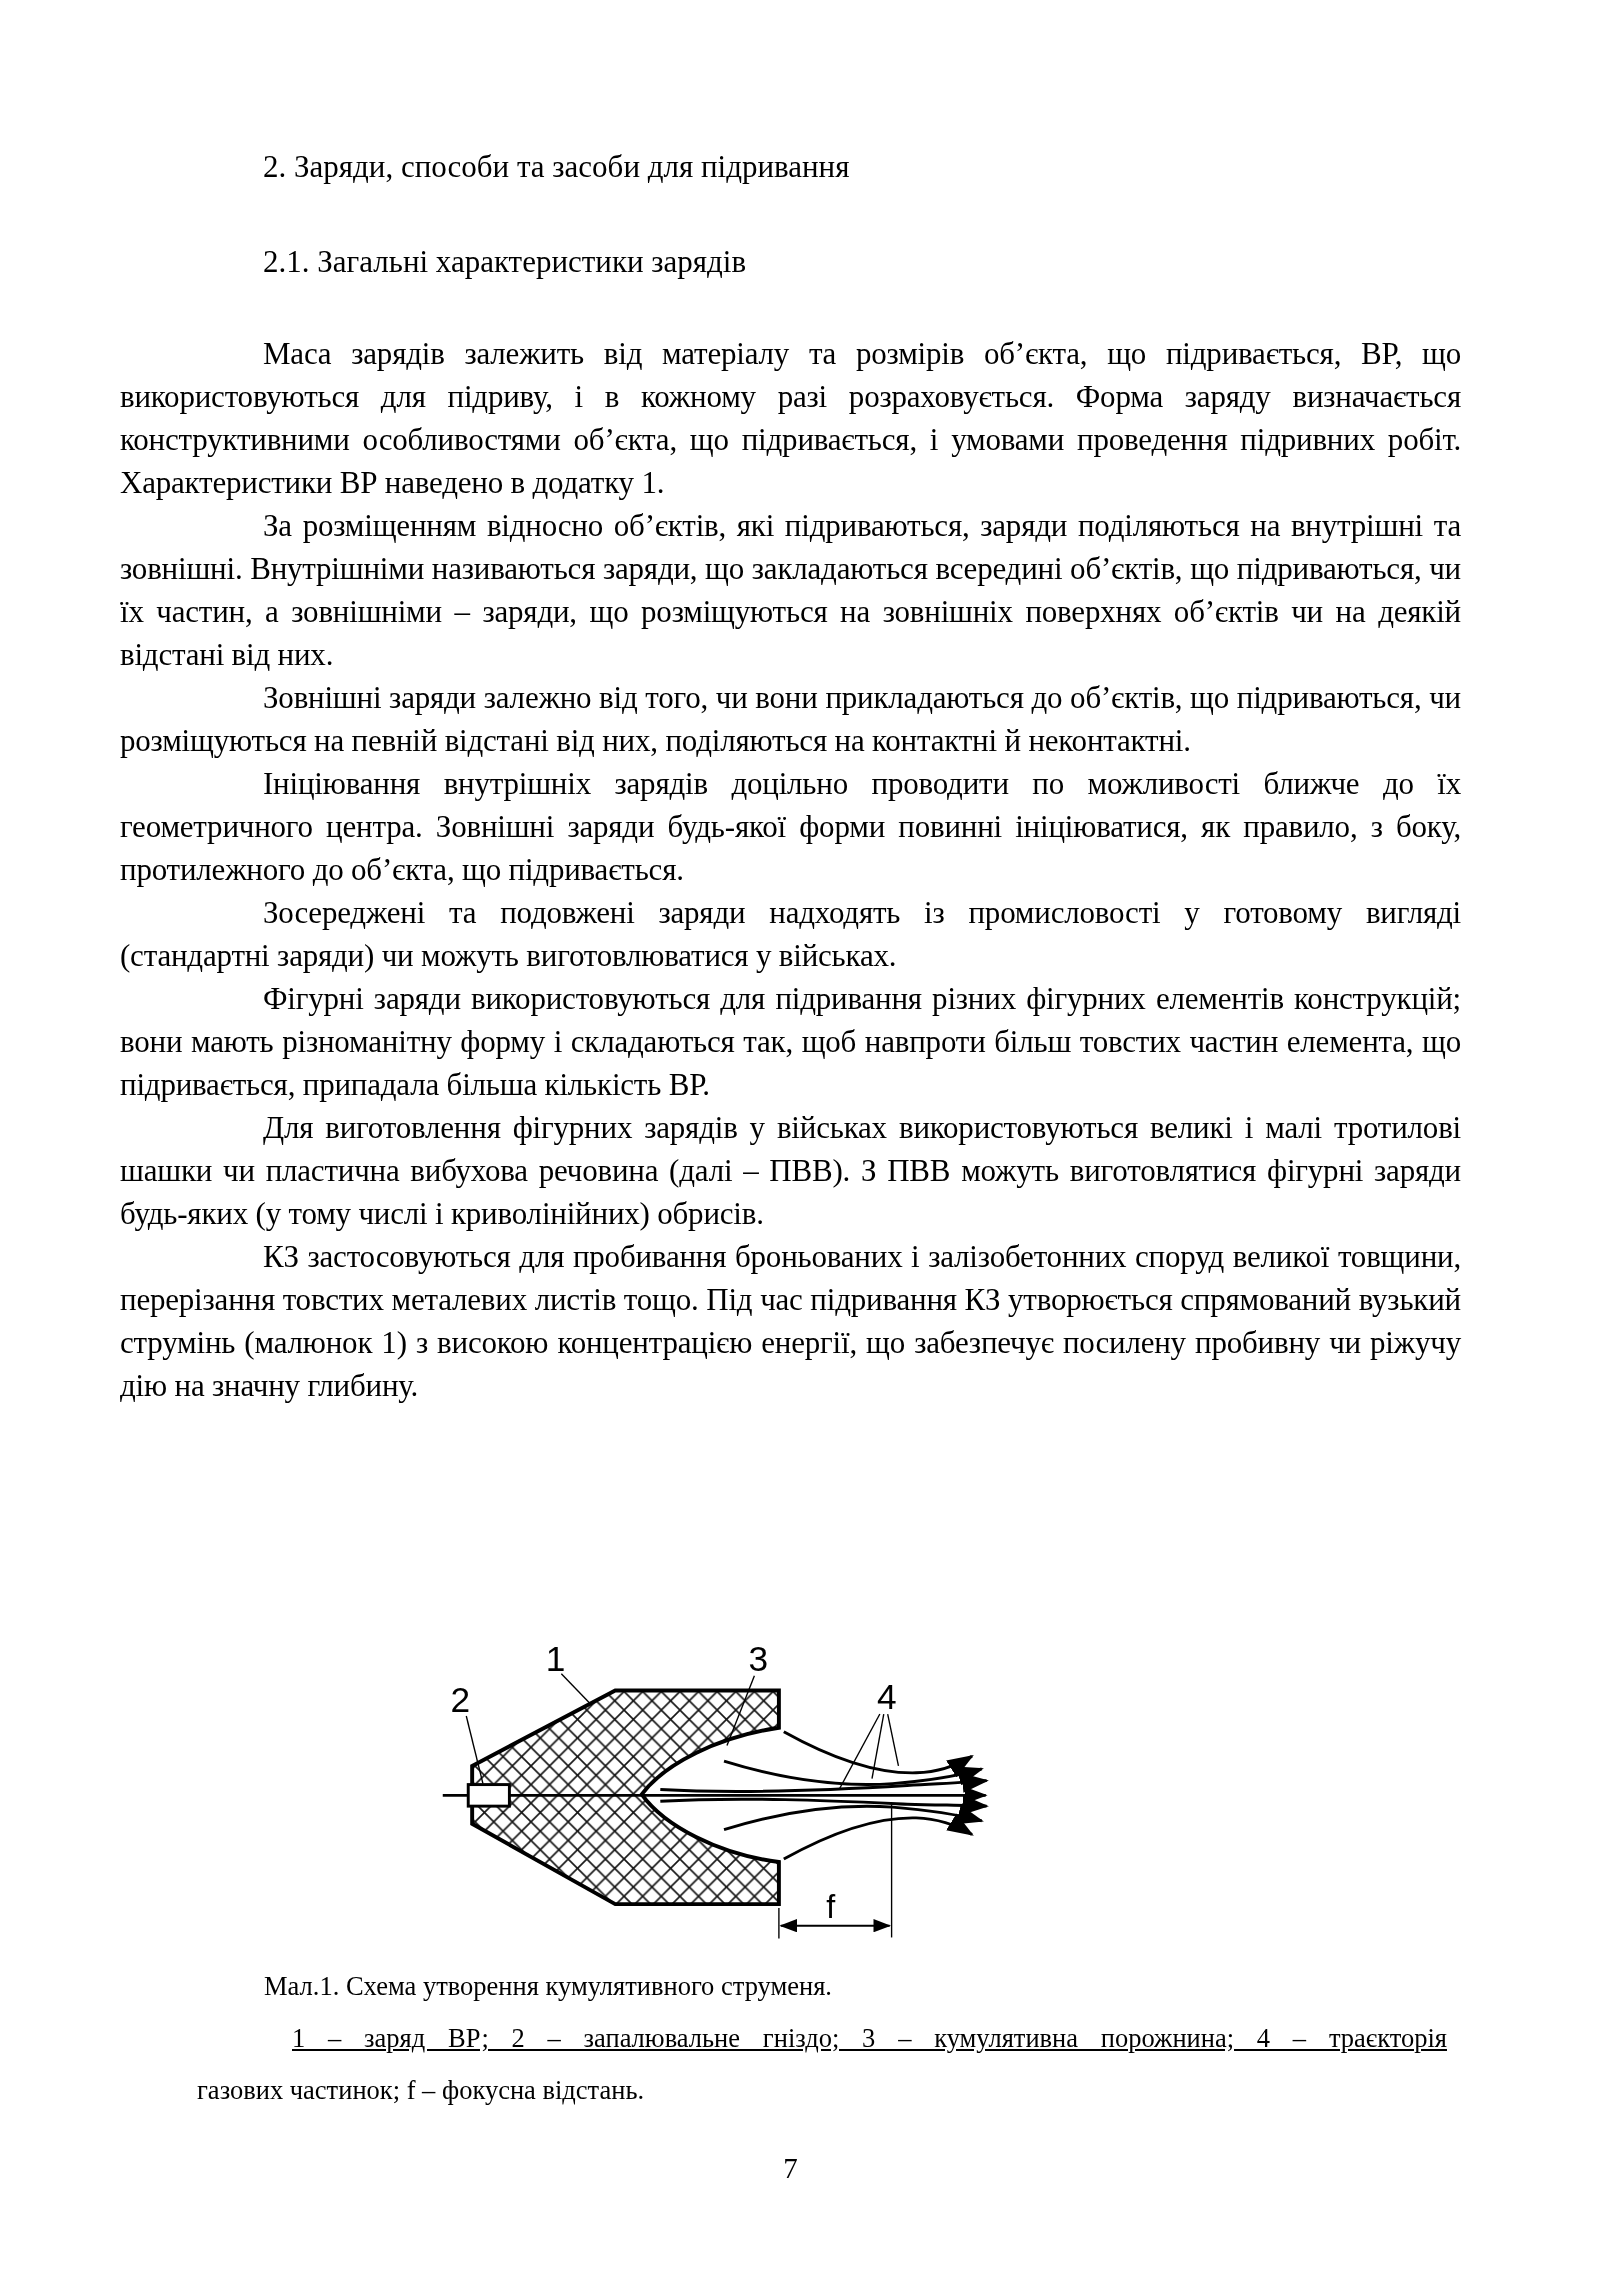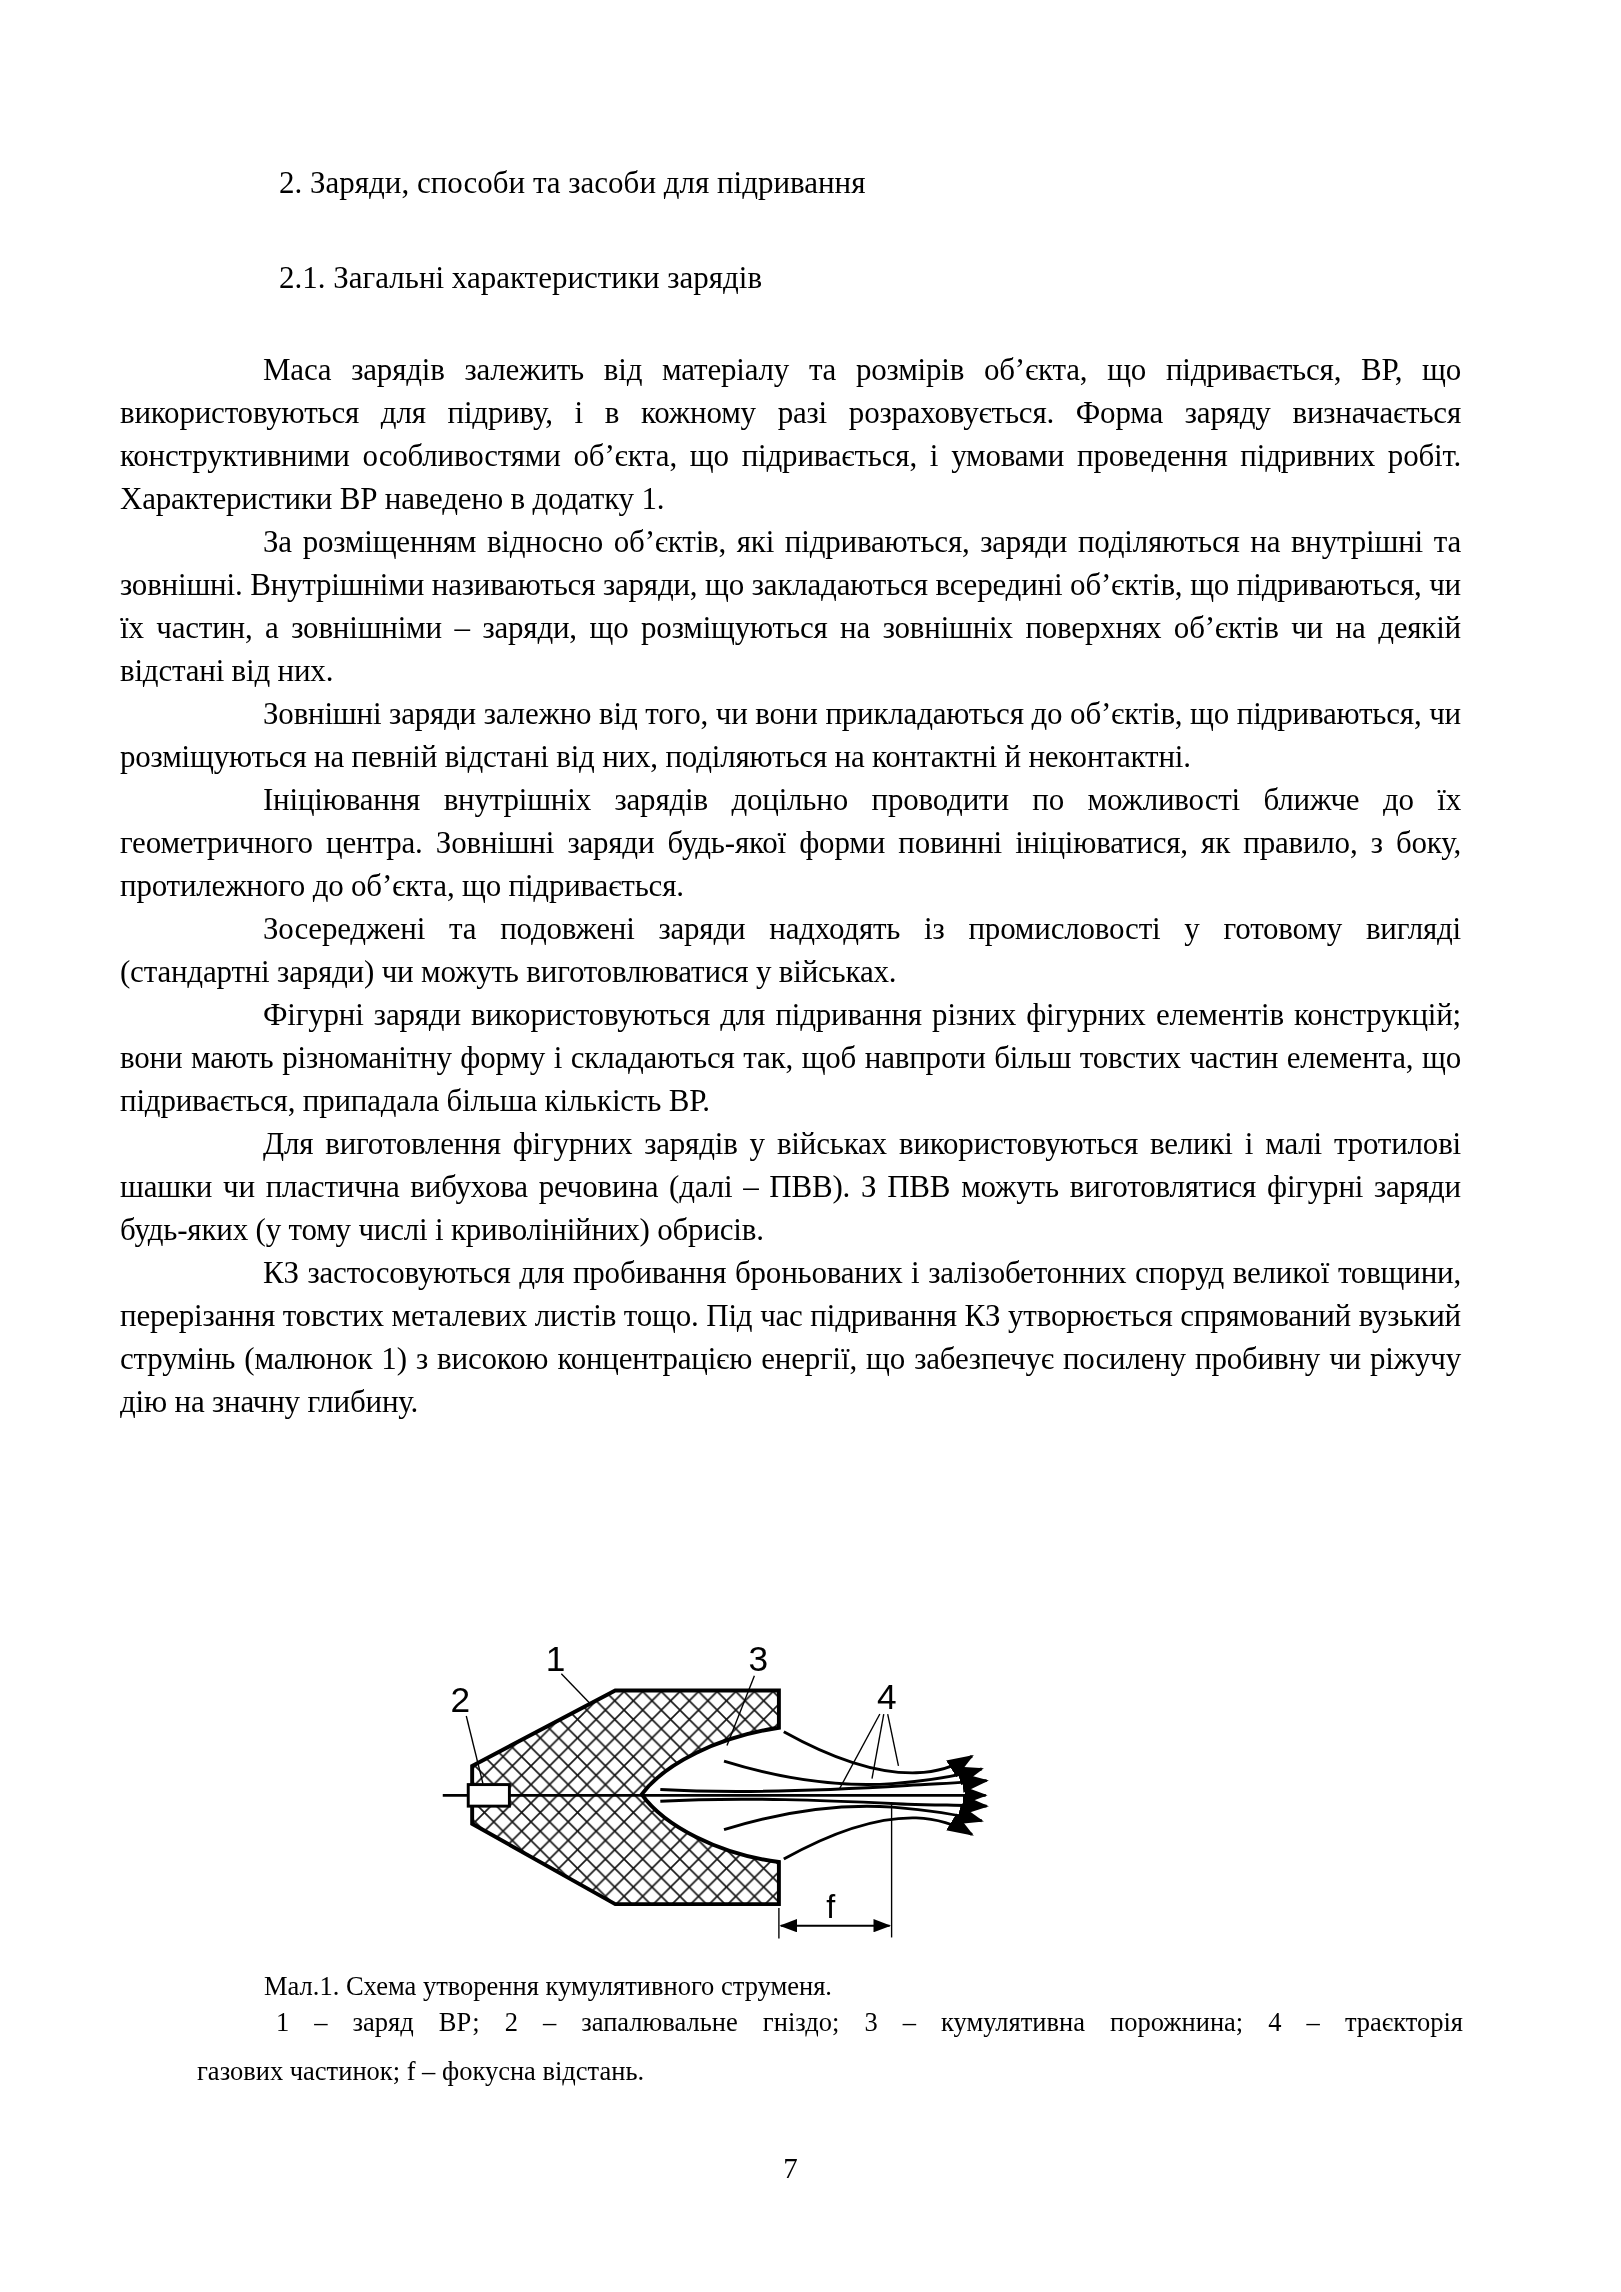--- a/index.html
+++ b/index.html
@@ -8,37 +8,37 @@
     width:1621px;height:2293px;
     background:#ffffff;
     font-family:"Liberation Serif","DejaVu Serif",serif;
     color:#000;
     overflow:hidden;
   }
   .content{
     position:absolute;left:120px;top:145px;width:1341px;
     font-size:31px;line-height:43px;
   }
-  .heading{white-space:pre-wrap;text-indent:143px;margin:16px;}
+  .heading{white-space:pre-wrap;text-indent:143px;margin:0;}
   .heading.h2{margin-top:52px;}
   .bodytext{margin-top:49px;}
   .para{
     margin:0;text-indent:143px;text-align:justify;
     letter-spacing:-0.2px;
   }
   .figwrap{position:absolute;left:382px;top:1617px;width:686px;height:343px;}
   .figwrap svg{display:block;}
   .figlabel{font-family:"Liberation Sans","DejaVu Sans",sans-serif;font-size:36px;fill:#000;}
   .figlabel-f{font-family:"Liberation Sans","DejaVu Sans",sans-serif;font-size:33px;fill:#000;}
   .captionblock{
     position:absolute;left:184px;top:1968px;width:1279px;
     font-size:26.5px;line-height:36px;
   }
   .caption{margin:0;text-indent:80px;}
-  .legend-line1{margin:0;text-indent:92px;text-align:justify;text-align-last:justify;}
+  .legend-line1{margin:16px;text-indent:92px;text-align:justify;text-align-last:justify;text-decoration:underline;}
   .legend-line2{margin:13px;}
   .pagenum{
     position:absolute;left:120px;top:2152px;width:1341px;
     text-align:center;font-size:29px;
   }
 </style>
 </head>
 <body>
 
 <div class="page">

